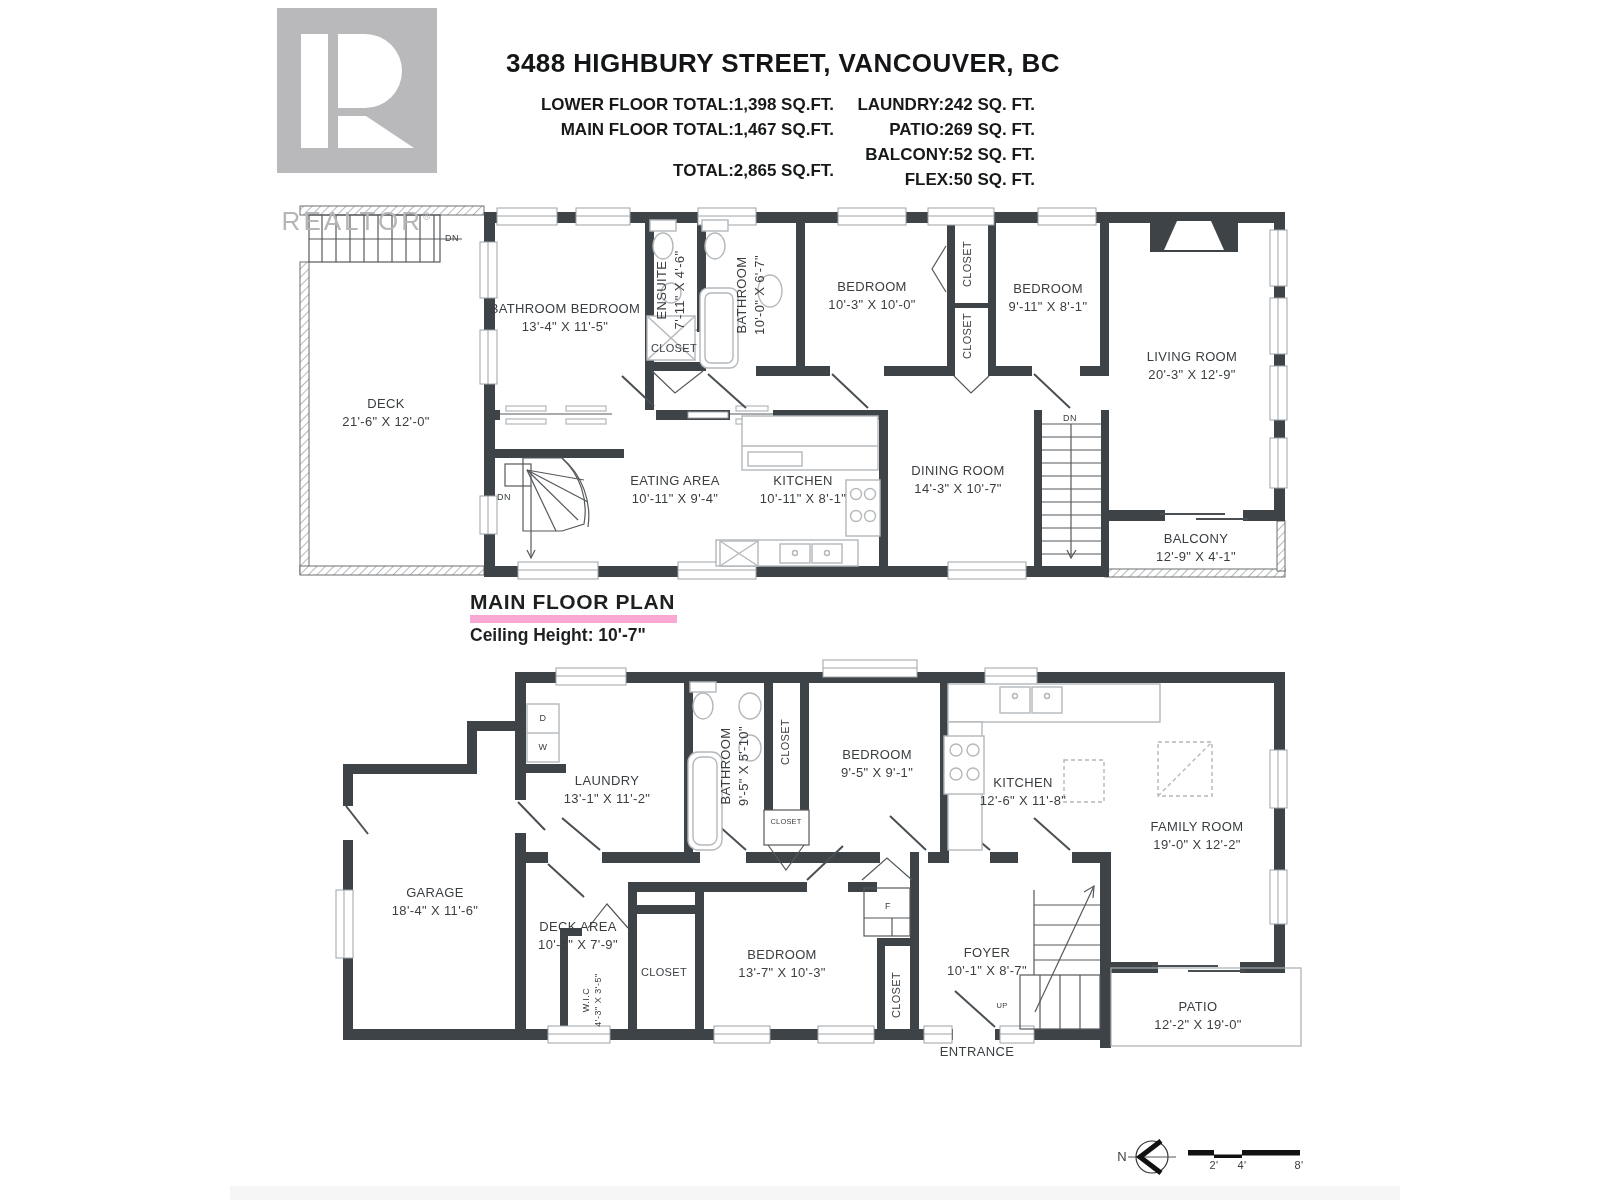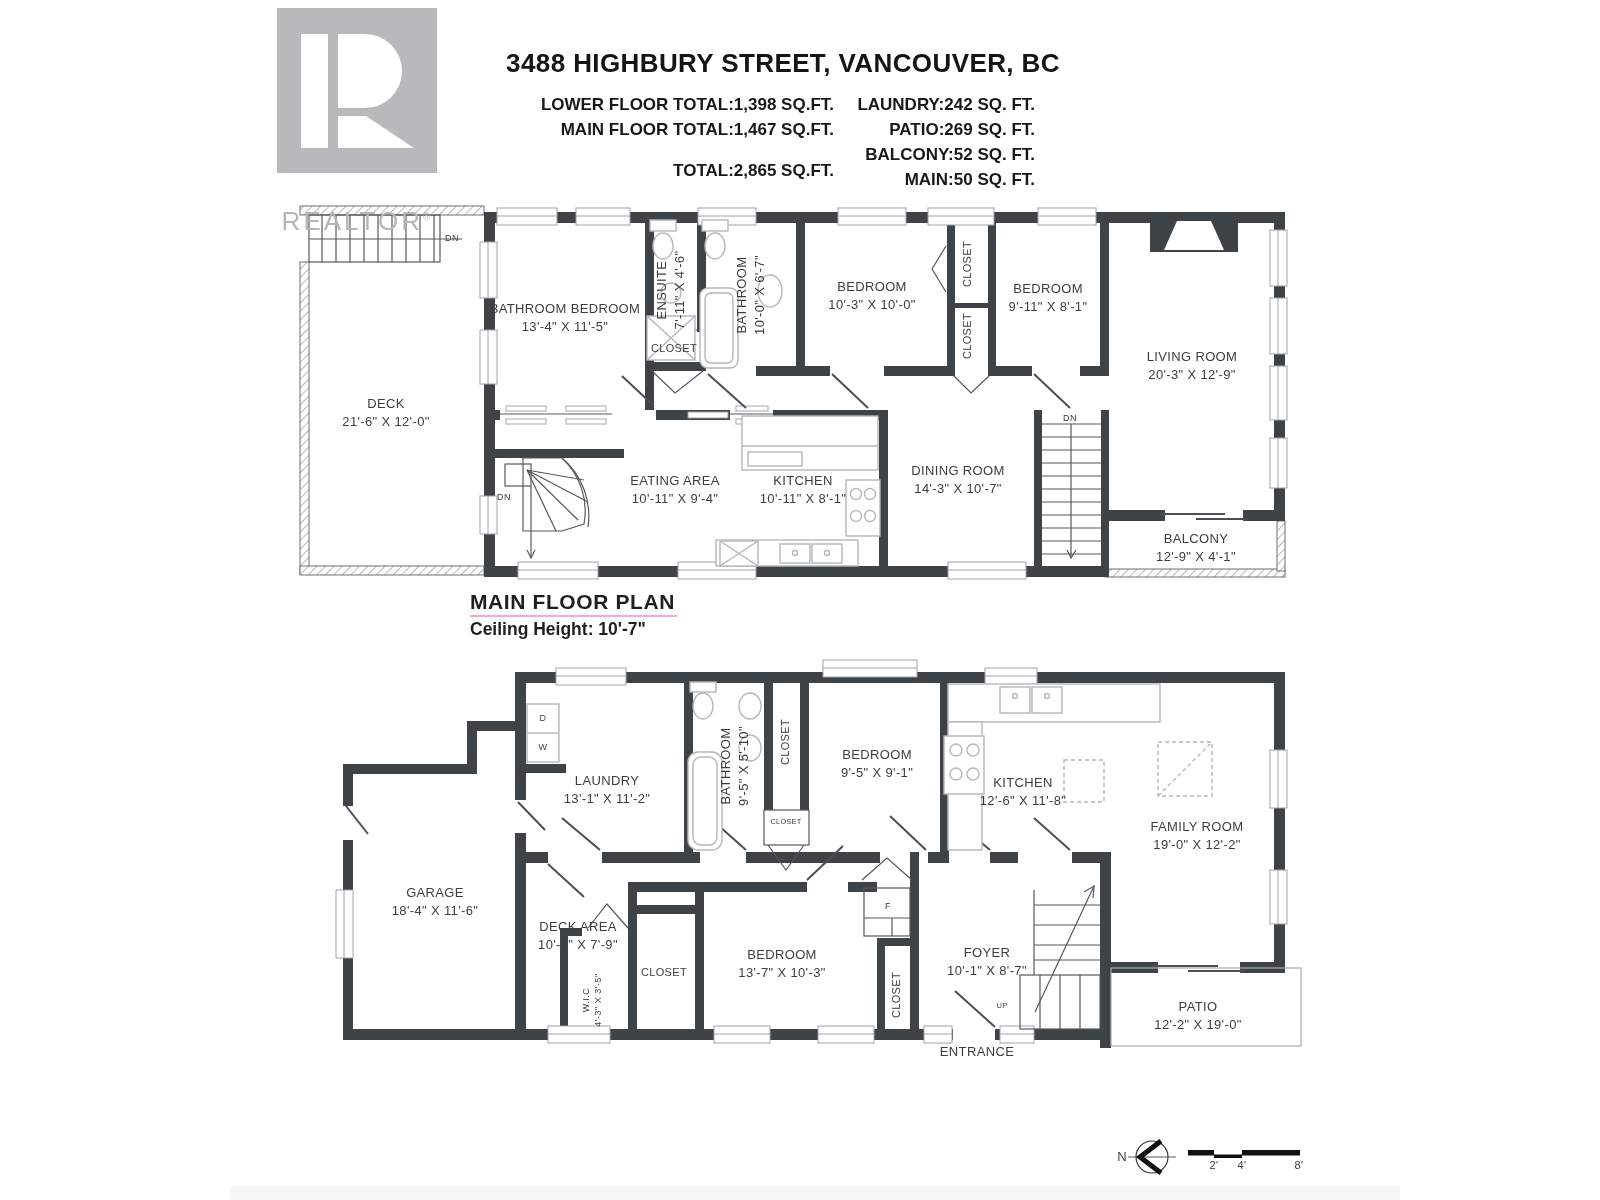--- a/index.html
+++ b/index.html
@@ -13,21 +13,21 @@
   .sm{font-size:9px;letter-spacing:.5px;}
   .xs{font-size:7.5px;letter-spacing:.2px;}
   .hdr-title{position:absolute;left:400px;top:48px;width:766px;text-align:center;
        font-size:26px;font-weight:700;letter-spacing:.4px;color:#131517;}
   .stats{position:absolute;top:92px;color:#16181a;font-size:17px;font-weight:600;}
   .stats .row{display:flex;justify-content:flex-end;height:25px;align-items:center;}
   #stats-left{left:538px;width:296px;}
   #stats-right{left:845px;width:190px;}
   .bold-row{font-weight:700;margin-top:16px;}
   .plan-title{position:absolute;color:#1d1f21;}
-  .ptitle{font-size:21px;font-weight:600;letter-spacing:.6px;border-bottom:2px solid #f9a8d4;
+  .ptitle{font-size:21px;font-weight:600;letter-spacing:.6px;border-bottom:8px solid #f9a8d4;
           display:inline-block;padding:0 2px 1px 0;}
   .pceil{font-size:17.5px;font-weight:600;margin-top:2px;}
   .wm-text{position:absolute;left:268px;top:170px;width:176px;text-align:center;
            font-size:26px;font-weight:500;letter-spacing:3px;color:#b6b6b8;margin-top:36px;}
   .wm-text sup{font-size:10px;letter-spacing:0;}
   .strip{position:absolute;left:230px;top:1186px;width:1170px;height:14px;background:#f6f6f6;}
 </style>
 </head>
 <body>
 
@@ -392,21 +392,21 @@
   </div>
   <div class="row">
     <span>PATIO:</span>
     <span>269 SQ. FT.</span>
   </div>
   <div class="row">
     <span>BALCONY:</span>
     <span>52 SQ. FT.</span>
   </div>
   <div class="row">
-    <span>MAIN:</span>
+    <span>FLEX:</span>
     <span>50 SQ. FT.</span>
   </div>
 </div>
 
 <div class="lbl" style="left:386px;top:413px">
   <div>DECK</div>
   <div>21'-6" X 12'-0"</div>
 </div>
 <div class="lbl sm" style="left:452px;top:238px">DN</div>
 <div class="lbl" style="left:565px;top:318px">

